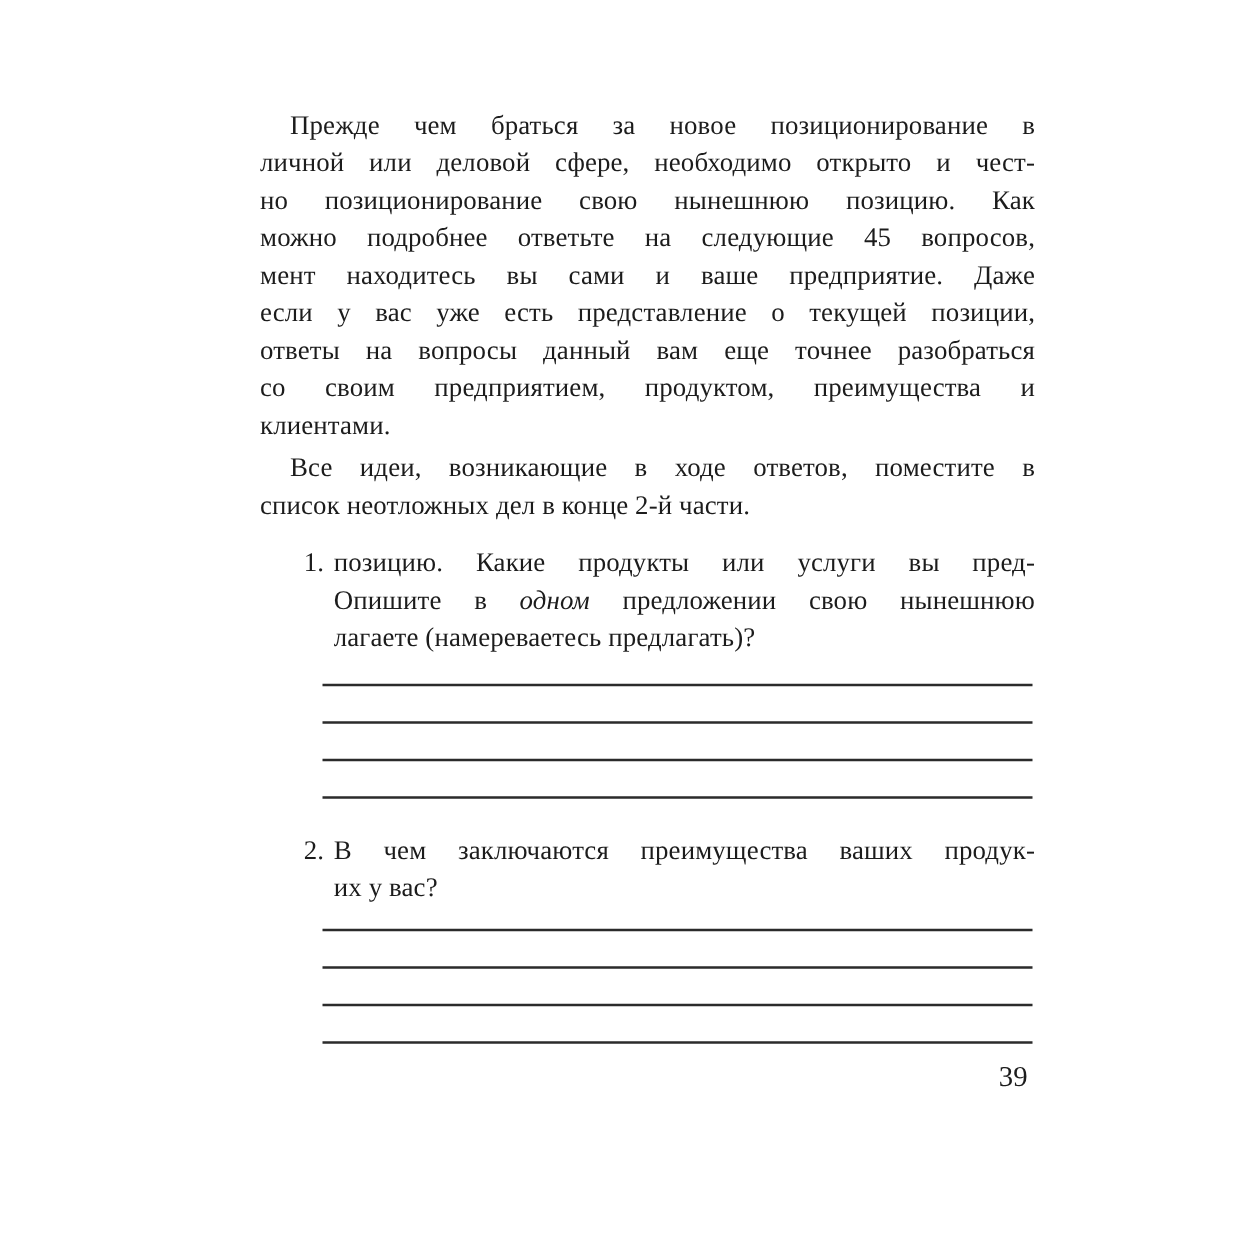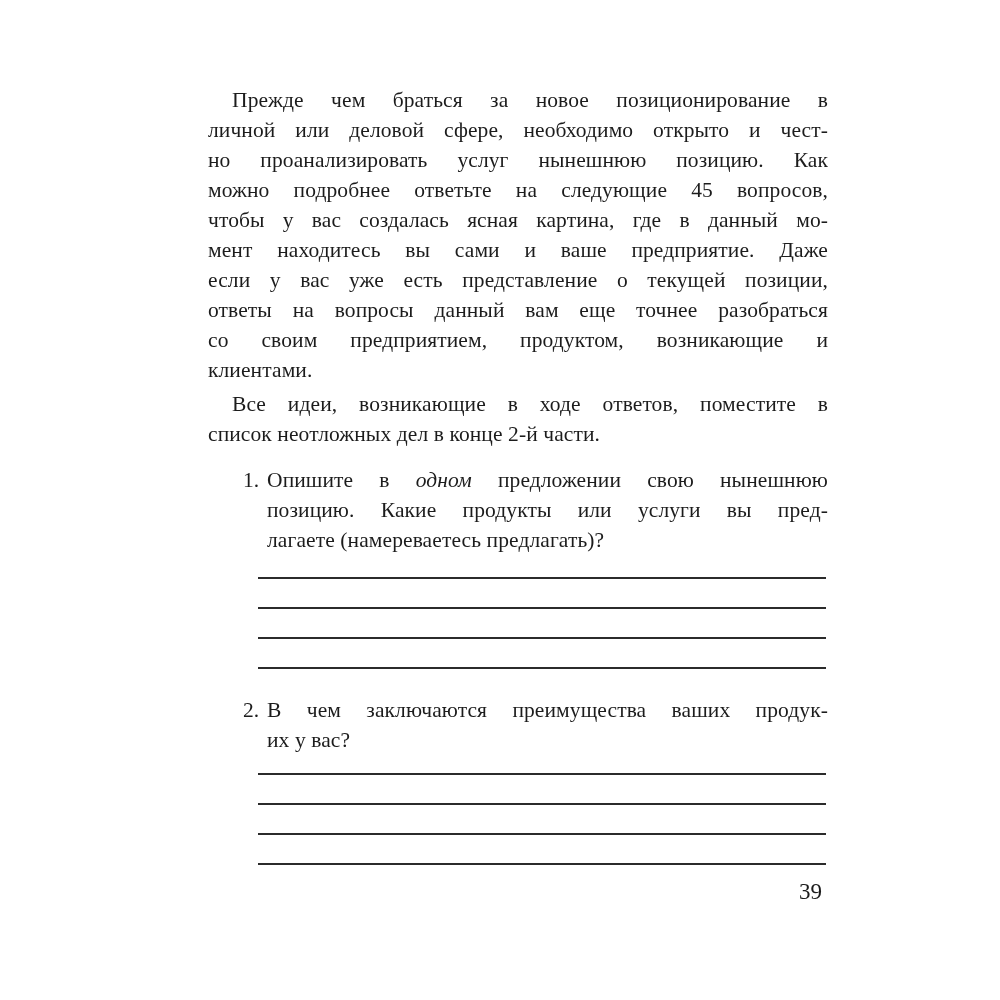--- a/index.html
+++ b/index.html
@@ -71,40 +71,39 @@
 </style>
 </head>
 <body>
 
 <div class="page">
   <div class="content">
 
     <div class="para">
       <div class="tline indent">Прежде чем браться за новое позиционирование в</div>
       <div class="tline">личной или деловой сфере, необходимо открыто и чест-</div>
-      <div class="tline">но проанализировать услуг нынешнюю позицию. Как</div>
+      <div class="tline">но позиционирование свою нынешнюю позицию. Как</div>
       <div class="tline">можно подробнее ответьте на следующие 45 вопросов,</div>
-      <div class="tline">чтобы у вас создалась ясная картина, где в данный мо-</div>
       <div class="tline">мент находитесь вы сами и ваше предприятие. Даже</div>
       <div class="tline">если у вас уже есть представление о текущей позиции,</div>
       <div class="tline">ответы на вопросы данный вам еще точнее разобраться</div>
-      <div class="tline">со своим предприятием, продуктом, возникающие и</div>
+      <div class="tline">со своим предприятием, продуктом, преимущества и</div>
       <div class="tline last">клиентами.</div>
     </div>
 
     <div class="para para2">
       <div class="tline indent">Все идеи, возникающие в ходе ответов, поместите в</div>
       <div class="tline last">список неотложных дел в конце 2-й части.</div>
     </div>
 
     <div class="question q1">
       <div class="q-num">1.</div>
       <div class="q-body">
+        <div class="tline">позицию. Какие продукты или услуги вы пред-</div>
         <div class="tline"><span>Опишите в </span><span class="italic">одном</span><span> предложении свою нынешнюю</span></div>
-        <div class="tline">позицию. Какие продукты или услуги вы пред-</div>
         <div class="tline last">лагаете (намереваетесь предлагать)?</div>
       </div>
     </div>
 
     <div class="answer-lines al-1">
       <div class="answer-line"></div>
       <div class="answer-line"></div>
       <div class="answer-line"></div>
       <div class="answer-line"></div>
     </div>

